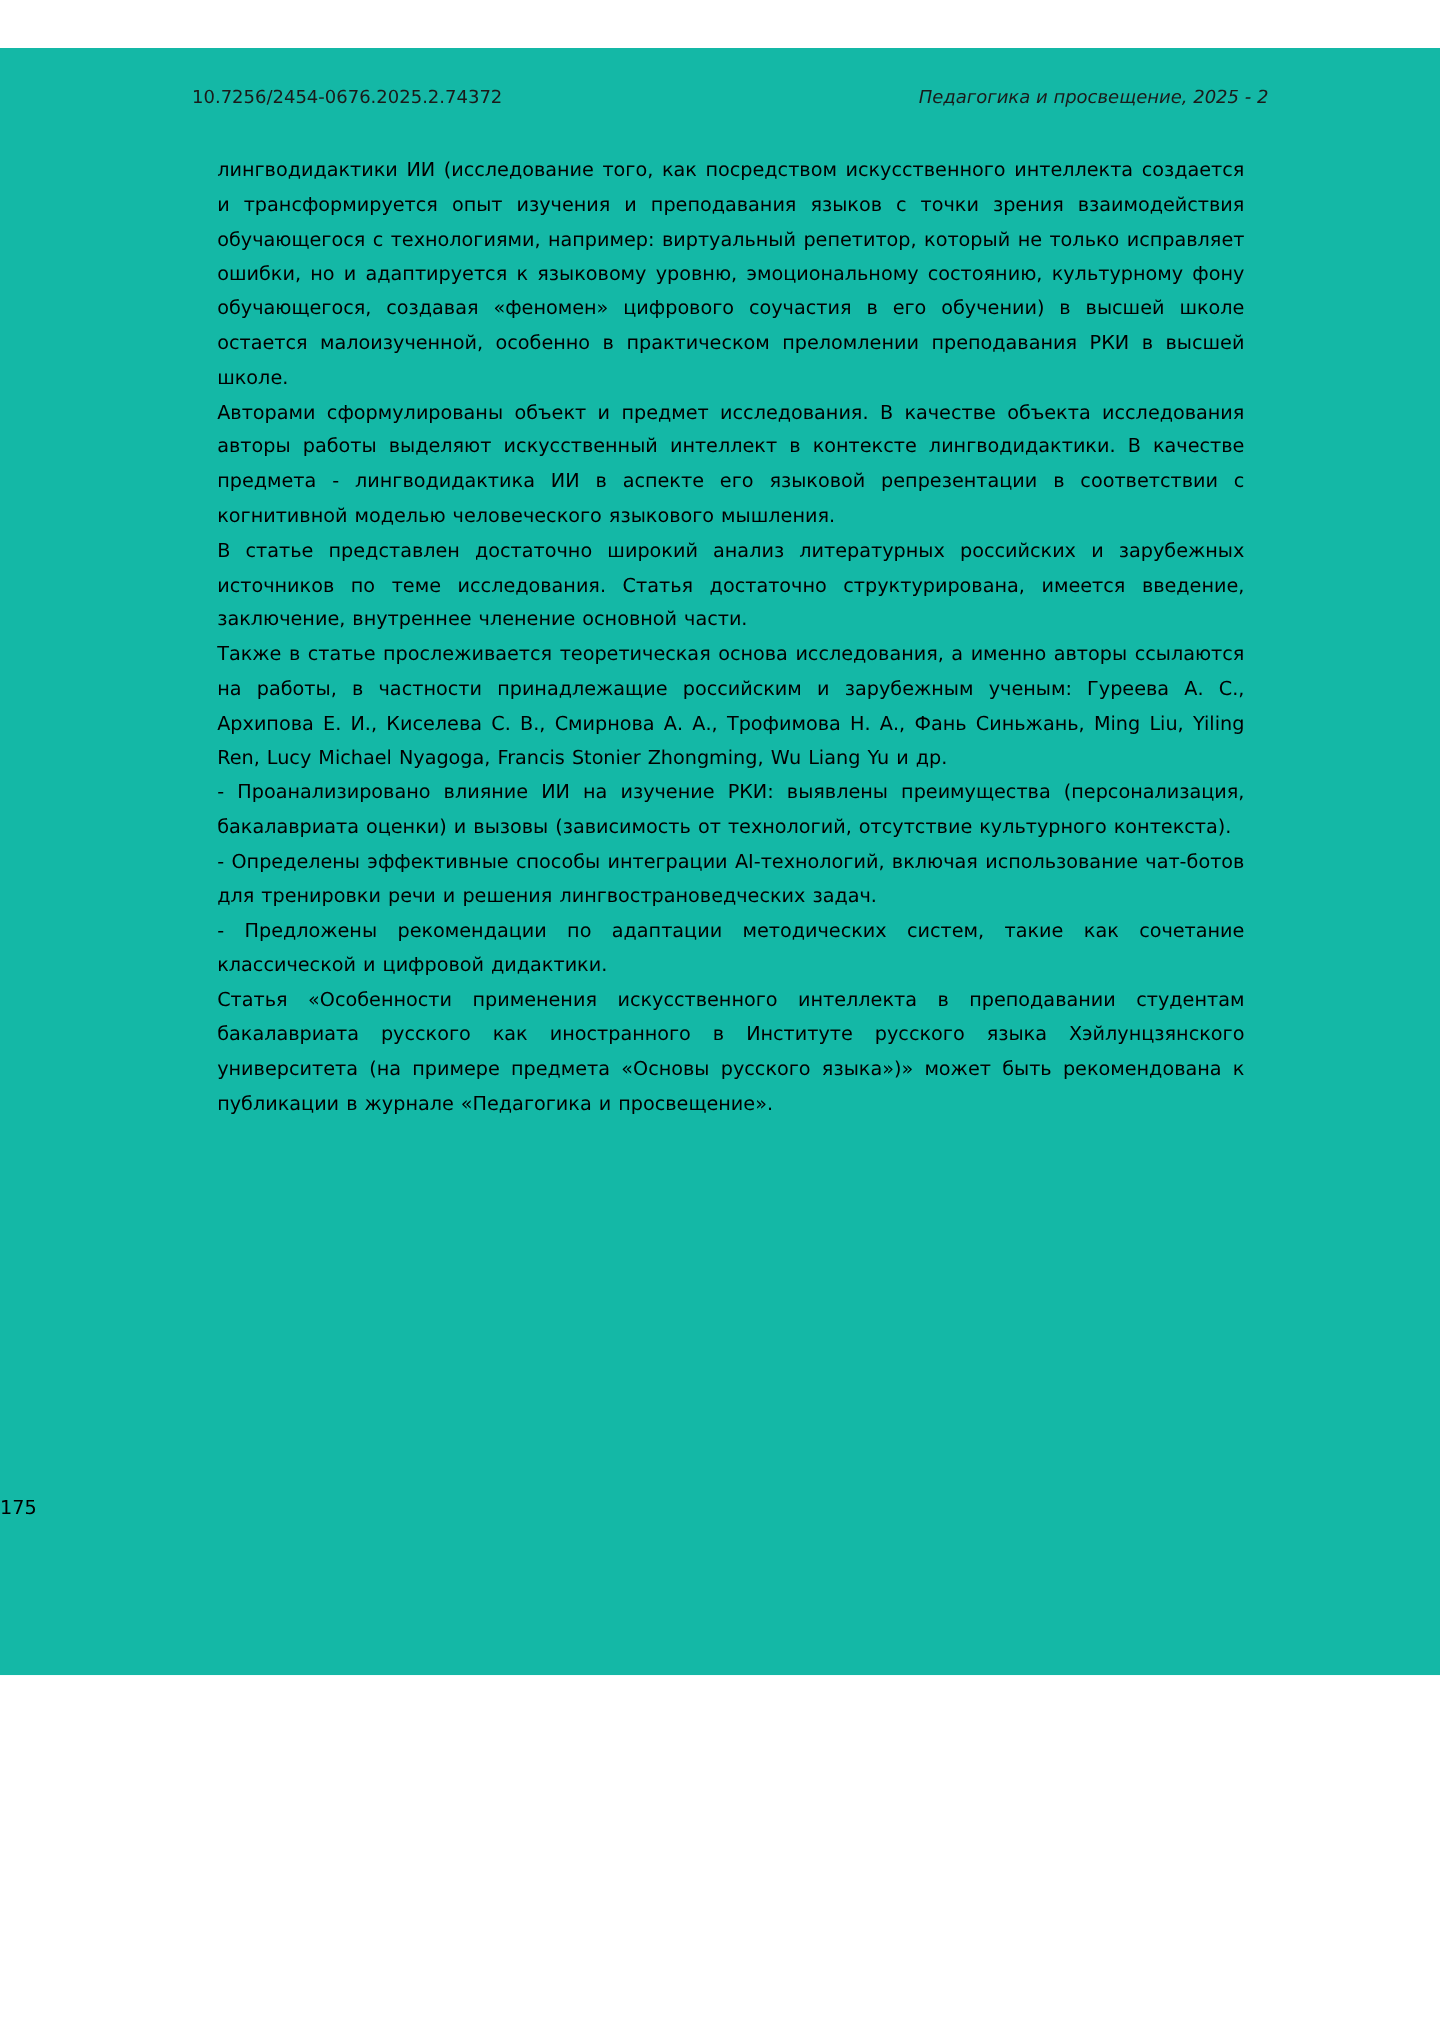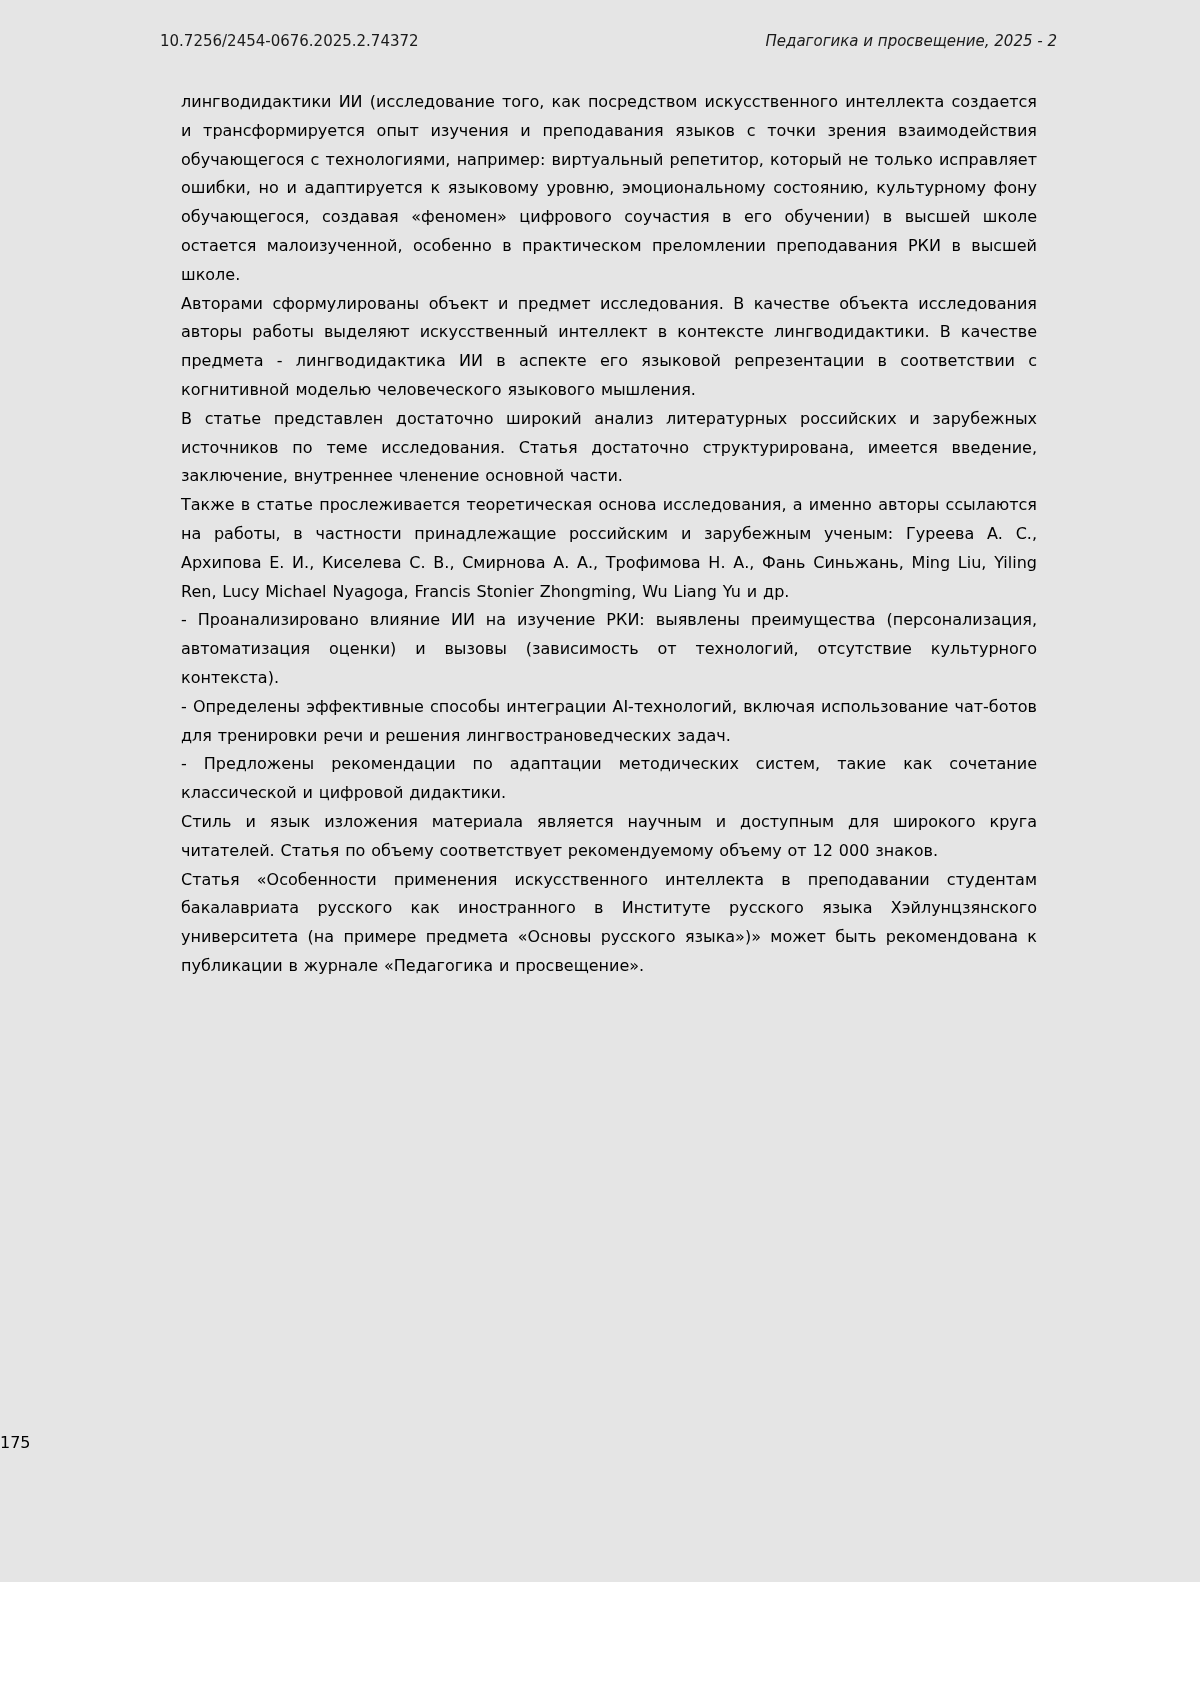--- a/index.html
+++ b/index.html
@@ -3,26 +3,27 @@
 <meta charset="utf-8">
 <style>
   html, body {
     margin: 0;
     padding: 0;
     background: #ffffff;
   }
   .page {
     position: relative;
     width: 1200px;
-    height: 1582px;
-    background: #e5e5e5;
+    height: 1356px;
+    background: #14b8a6;
     color: #000000;
     font-family: "DejaVu Sans", "Liberation Sans", sans-serif;
     box-sizing: border-box;
     overflow: hidden;
+    margin-top: 40px;
   }
   .page-header {
     position: absolute;
     top: 32px;
     left: 160px;
     right: 143px;
     display: flex;
     justify-content: space-between;
     align-items: baseline;
     font-size: 15px;
@@ -68,24 +69,23 @@
   <div class="page-header">
     <span class="doi">10.7256/2454-0676.2025.2.74372</span>
     <span class="journal">Педагогика и просвещение, 2025 - 2</span>
   </div>
 
   <div class="content">
     <p>лингводидактики ИИ (исследование того, как посредством искусственного интеллекта создается и трансформируется опыт изучения и преподавания языков с точки зрения взаимодействия обучающегося с технологиями, например: виртуальный репетитор, который не только исправляет ошибки, но и адаптируется к языковому уровню, эмоциональному состоянию, культурному фону обучающегося, создавая «феномен» цифрового соучастия в его обучении) в высшей школе остается малоизученной, особенно в практическом преломлении преподавания РКИ в высшей школе.</p>
     <p>Авторами сформулированы объект и предмет исследования. В качестве объекта исследования авторы работы выделяют искусственный интеллект в контексте лингводидактики. В качестве предмета - лингводидактика ИИ в аспекте его языковой репрезентации в соответствии с когнитивной моделью человеческого языкового мышления.</p>
     <p>В статье представлен достаточно широкий анализ литературных российских и зарубежных источников по теме исследования. Статья достаточно структурирована, имеется введение, заключение, внутреннее членение основной части.</p>
     <p>Также в статье прослеживается теоретическая основа исследования, а именно авторы ссылаются на работы, в частности принадлежащие российским и зарубежным ученым: Гуреева А. С., Архипова Е. И., Киселева С. В., Смирнова А. А., Трофимова Н. А., Фань Синьжань, Ming Liu, Yiling Ren, Lucy Michael Nyagoga, Francis Stonier Zhongming, Wu Liang Yu и др.</p>
-    <p>- Проанализировано влияние ИИ на изучение РКИ: выявлены преимущества (персонализация, автоматизация оценки) и вызовы (зависимость от технологий, отсутствие культурного контекста).</p>
+    <p>- Проанализировано влияние ИИ на изучение РКИ: выявлены преимущества (персонализация, бакалавриата оценки) и вызовы (зависимость от технологий, отсутствие культурного контекста).</p>
     <p>- Определены эффективные способы интеграции AI-технологий, включая использование чат-ботов для тренировки речи и решения лингвострановедческих задач.</p>
     <p>- Предложены рекомендации по адаптации методических систем, такие как сочетание классической и цифровой дидактики.</p>
-    <p>Стиль и язык изложения материала является научным и доступным для широкого круга читателей. Статья по объему соответствует рекомендуемому объему от 12 000 знаков.</p>
     <p>Статья «Особенности применения искусственного интеллекта в преподавании студентам бакалавриата русского как иностранного в Институте русского языка Хэйлунцзянского университета (на примере предмета «Основы русского языка»)» может быть рекомендована к публикации в журнале «Педагогика и просвещение».</p>
   </div>
 
   <div class="page-footer">
     <span>175</span>
   </div>
 
 </div>
 
 </body></html>

